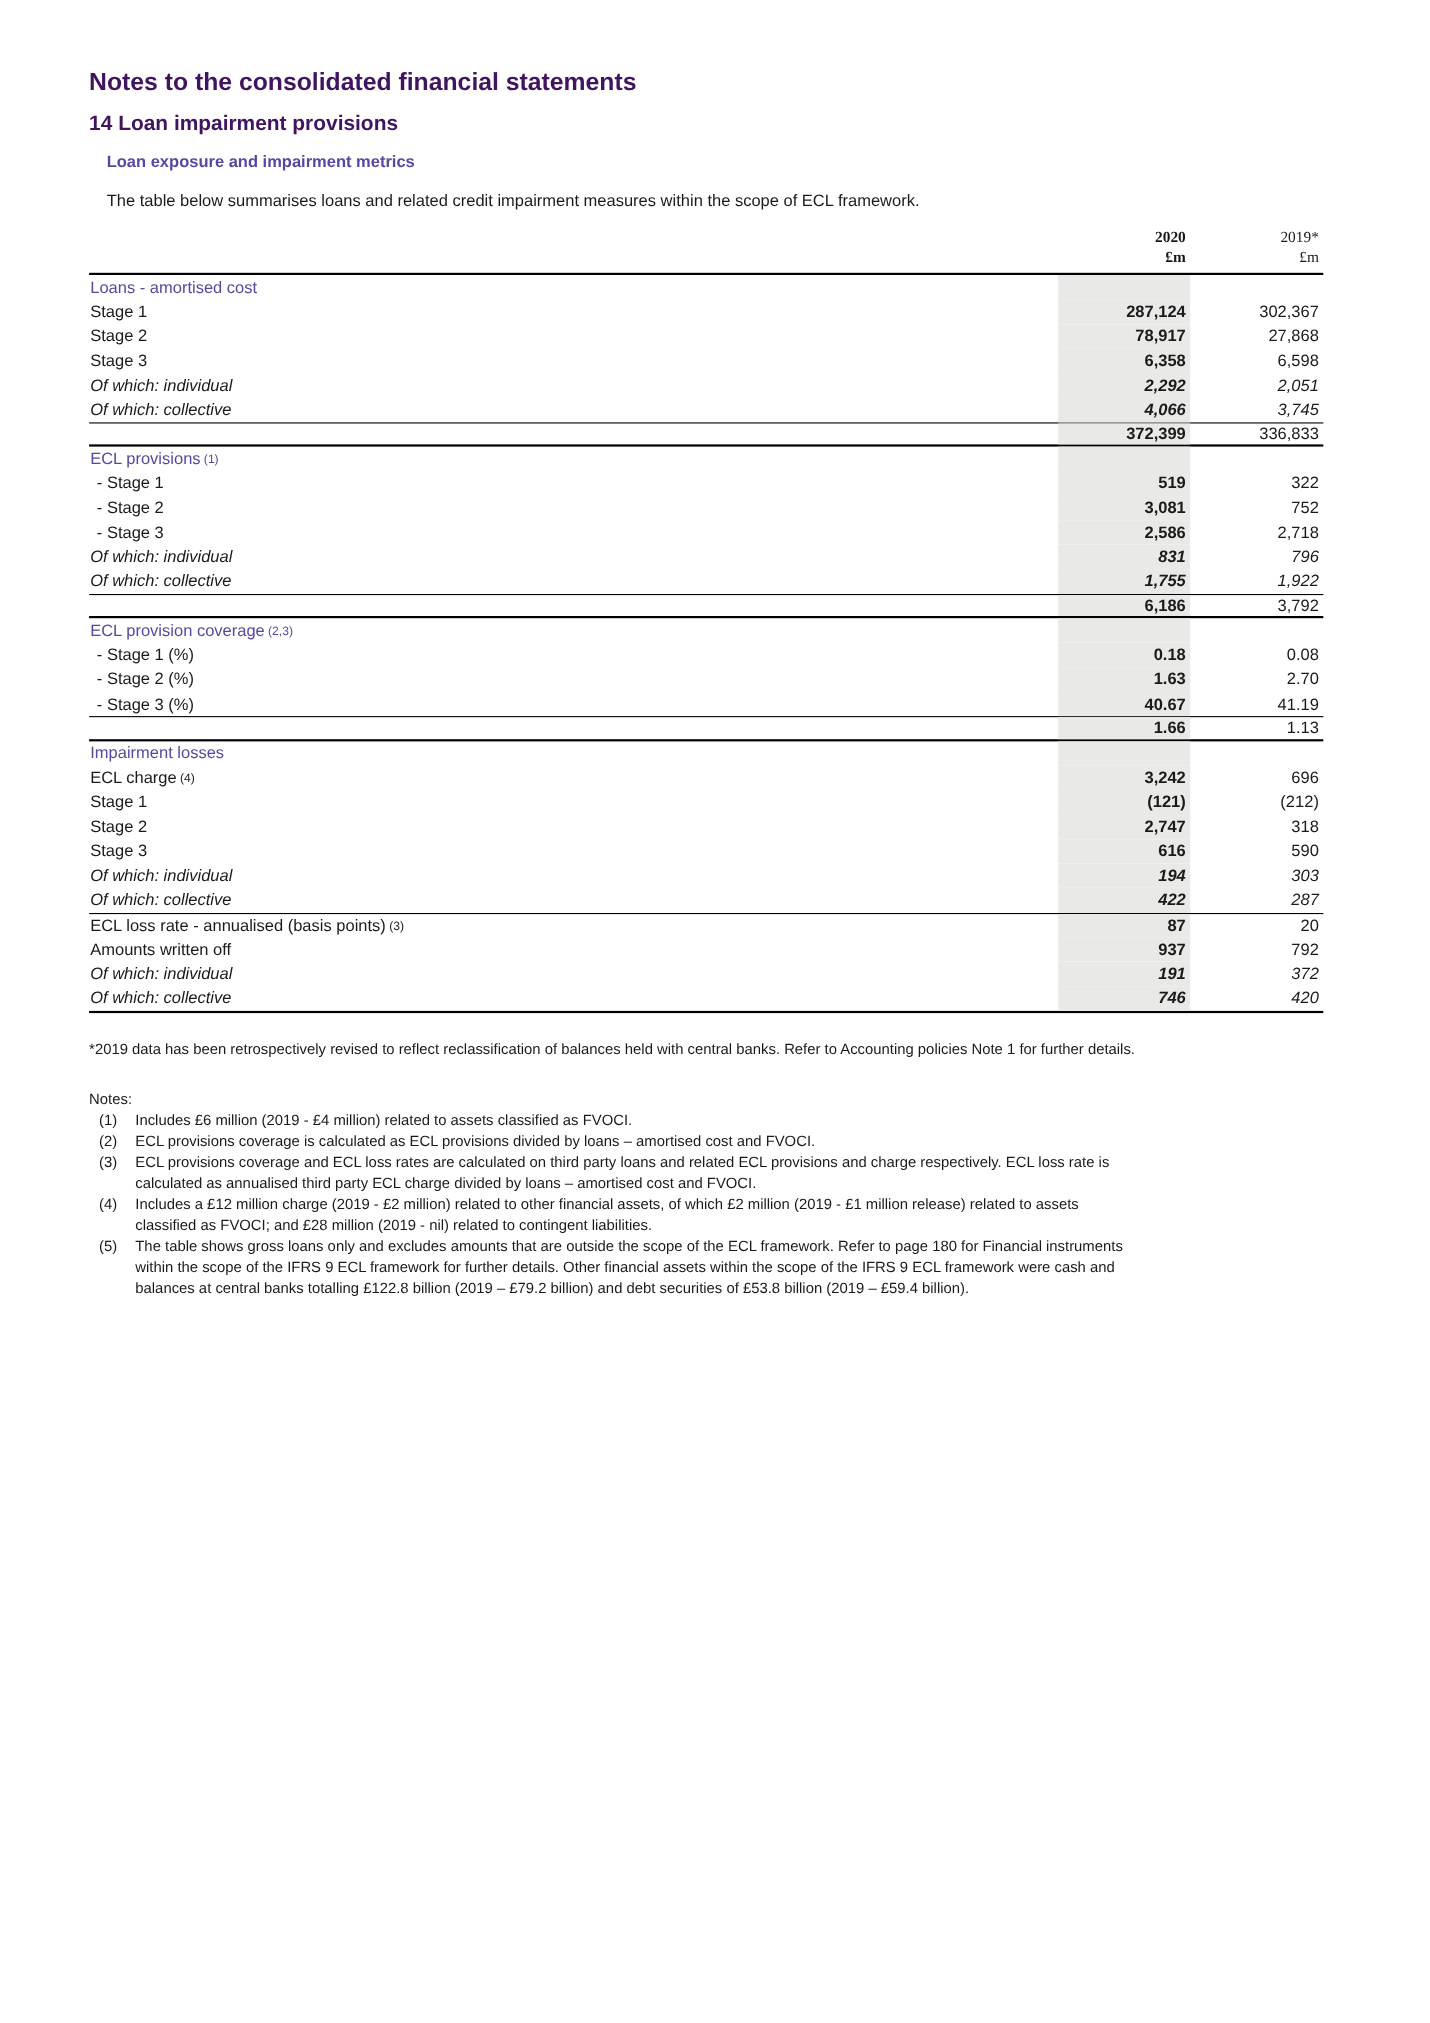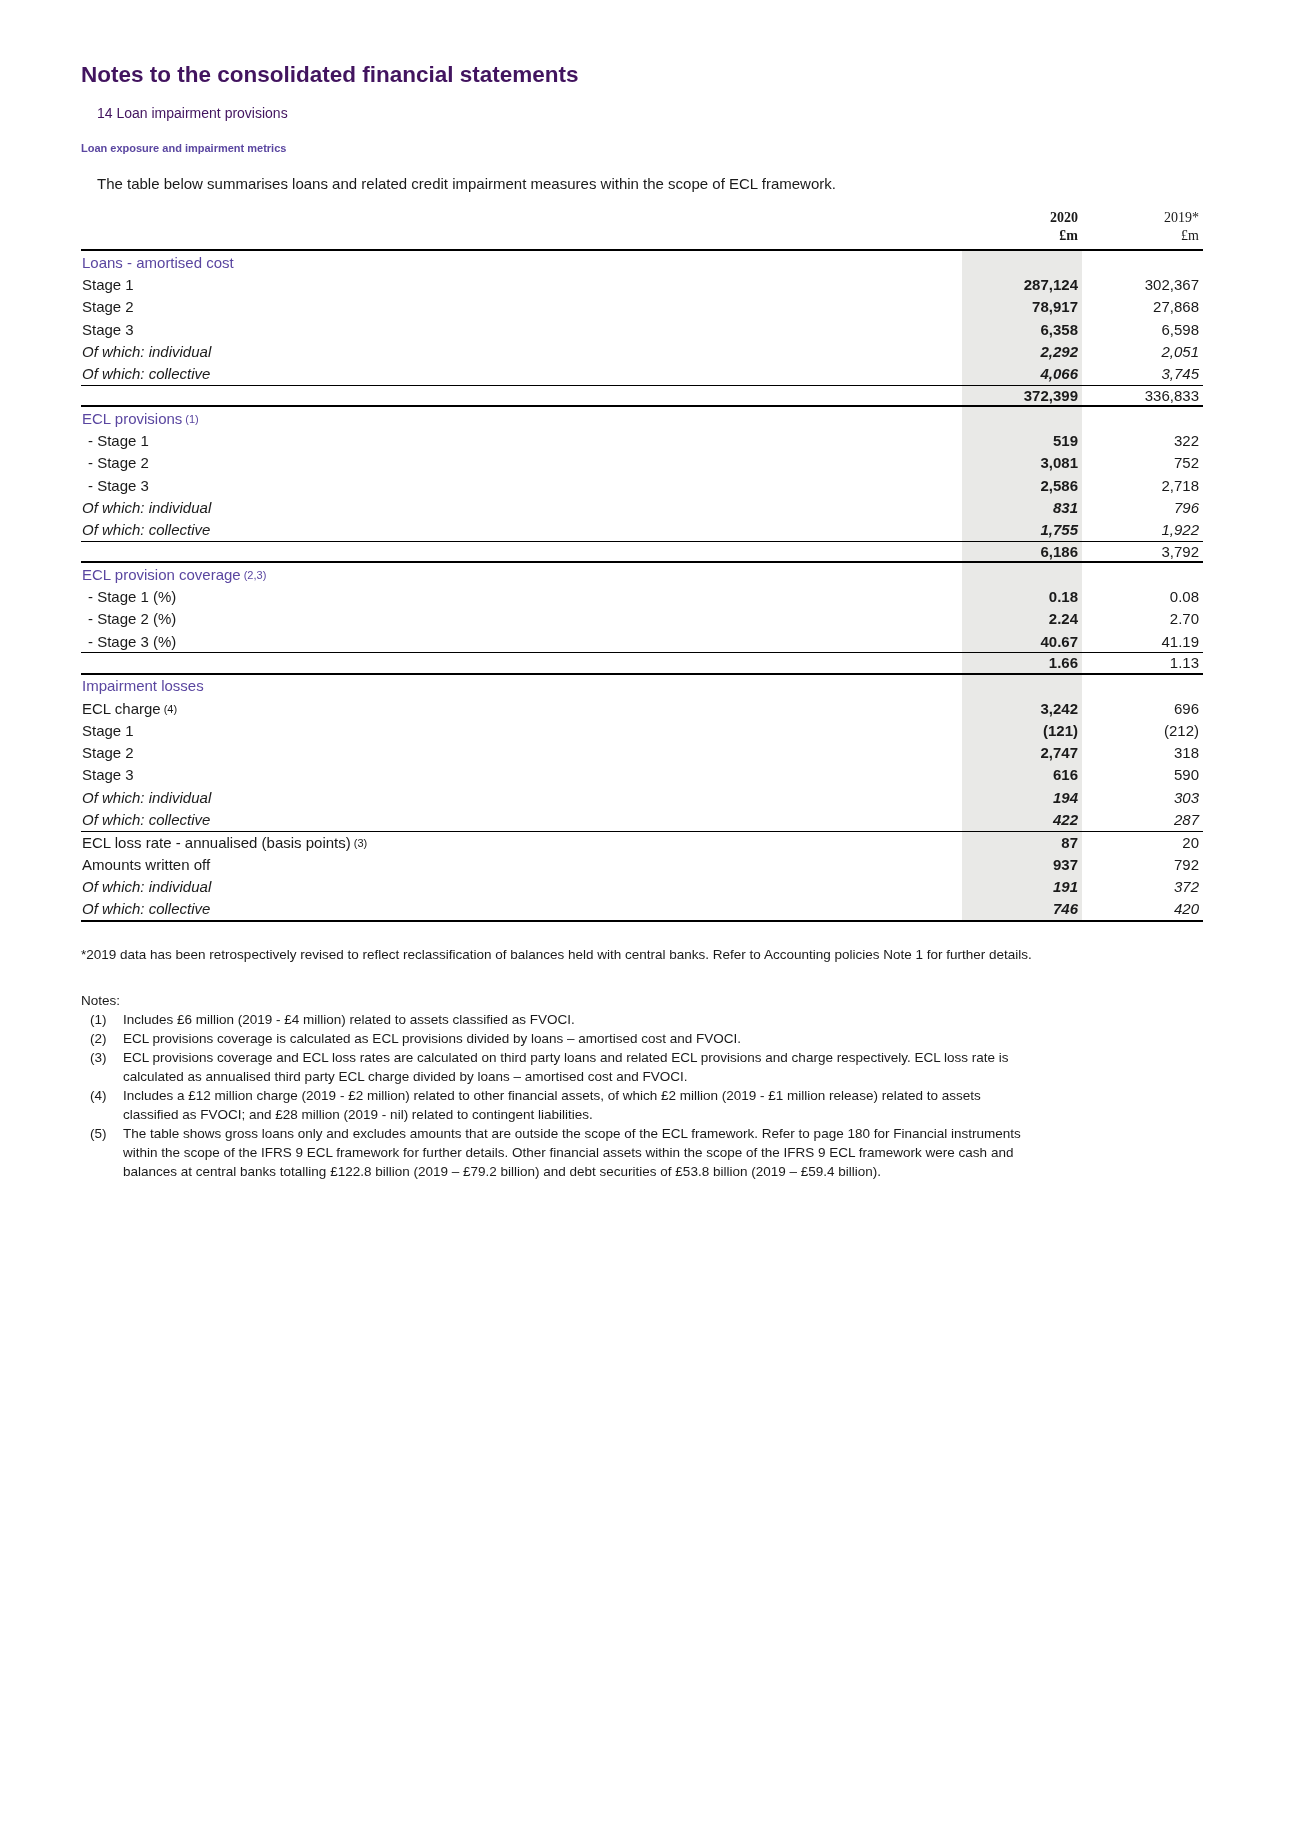--- a/index.html
+++ b/index.html
@@ -19,26 +19,26 @@
     color: var(--ink);
     overflow: hidden;
   }
   .content { padding: 62px 97px 0 81px; }
 
   h1.title {
     font-size: 22.5px; line-height: 26px; font-weight: bold;
     color: var(--purple-dark); margin: 0 0 15px 0;
   }
   .h2 {
-    font-size: 14px; line-height: 19px; font-weight: normal;
-    color: var(--purple-dark); margin: 16px;
+    font-size: 19px; line-height: 19px; font-weight: bold;
+    color: var(--purple-dark); margin: 0;
   }
   .h3 {
-    font-size: 11px; line-height: 19px; font-weight: bold;
-    color: var(--purple-mid); margin: 0;
+    font-size: 15px; line-height: 19px; font-weight: bold;
+    color: var(--purple-mid); margin: 16px;
   }
   .intro { font-size: 15px; line-height: 19px; margin: 16px; }
 
   .fin-table { margin-top: 4px; }
   .thead { display: flex; border-bottom: 2px solid #000; padding-bottom: 4px; font-family: Liberation Serif, serif; }
   .th-spacer { flex: 1; }
   .th-col { width: 120px; }
   .th-col.c2019 { width: 121px; }
   .th-year, .th-unit { font-size: 14px; line-height: 18px; text-align: right; padding-right: 4px; }
   .th-col.c2020 .th-year, .th-col.c2020 .th-unit { font-weight: bold; }
@@ -173,21 +173,21 @@
             <span class="v2020"></span>
             <span class="v2019"></span>
           </div>
           <div class="trow data">
             <span class="tlabel indent">- Stage 1 (%)</span>
             <span class="v2020">0.18</span>
             <span class="v2019">0.08</span>
           </div>
           <div class="trow data">
             <span class="tlabel indent">- Stage 2 (%)</span>
-            <span class="v2020">2.24</span>
+            <span class="v2020">1.63</span>
             <span class="v2019">2.70</span>
           </div>
           <div class="trow data">
             <span class="tlabel indent">- Stage 3 (%)</span>
             <span class="v2020">40.67</span>
             <span class="v2019">41.19</span>
           </div>
           <div class="trow total">
             <span class="tlabel"></span>
             <span class="v2020">1.66</span>

